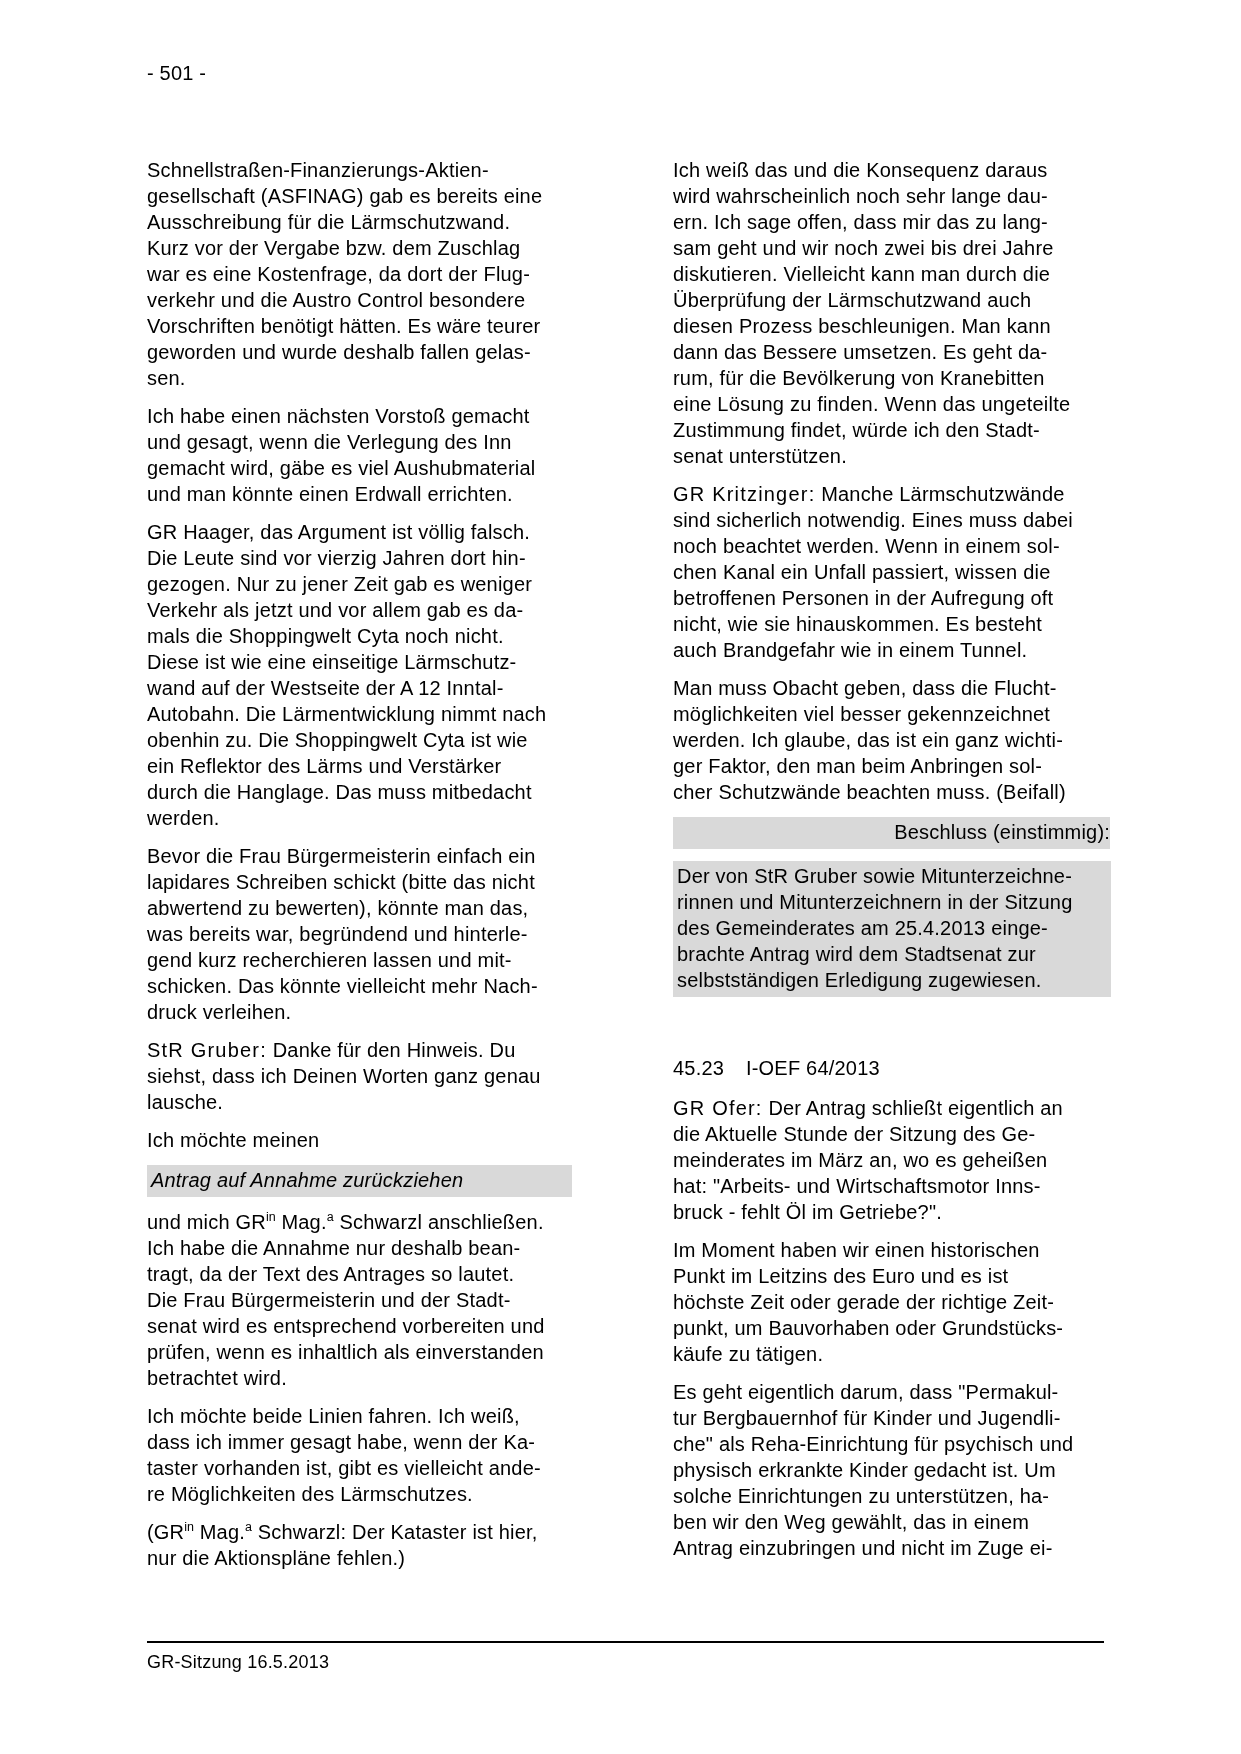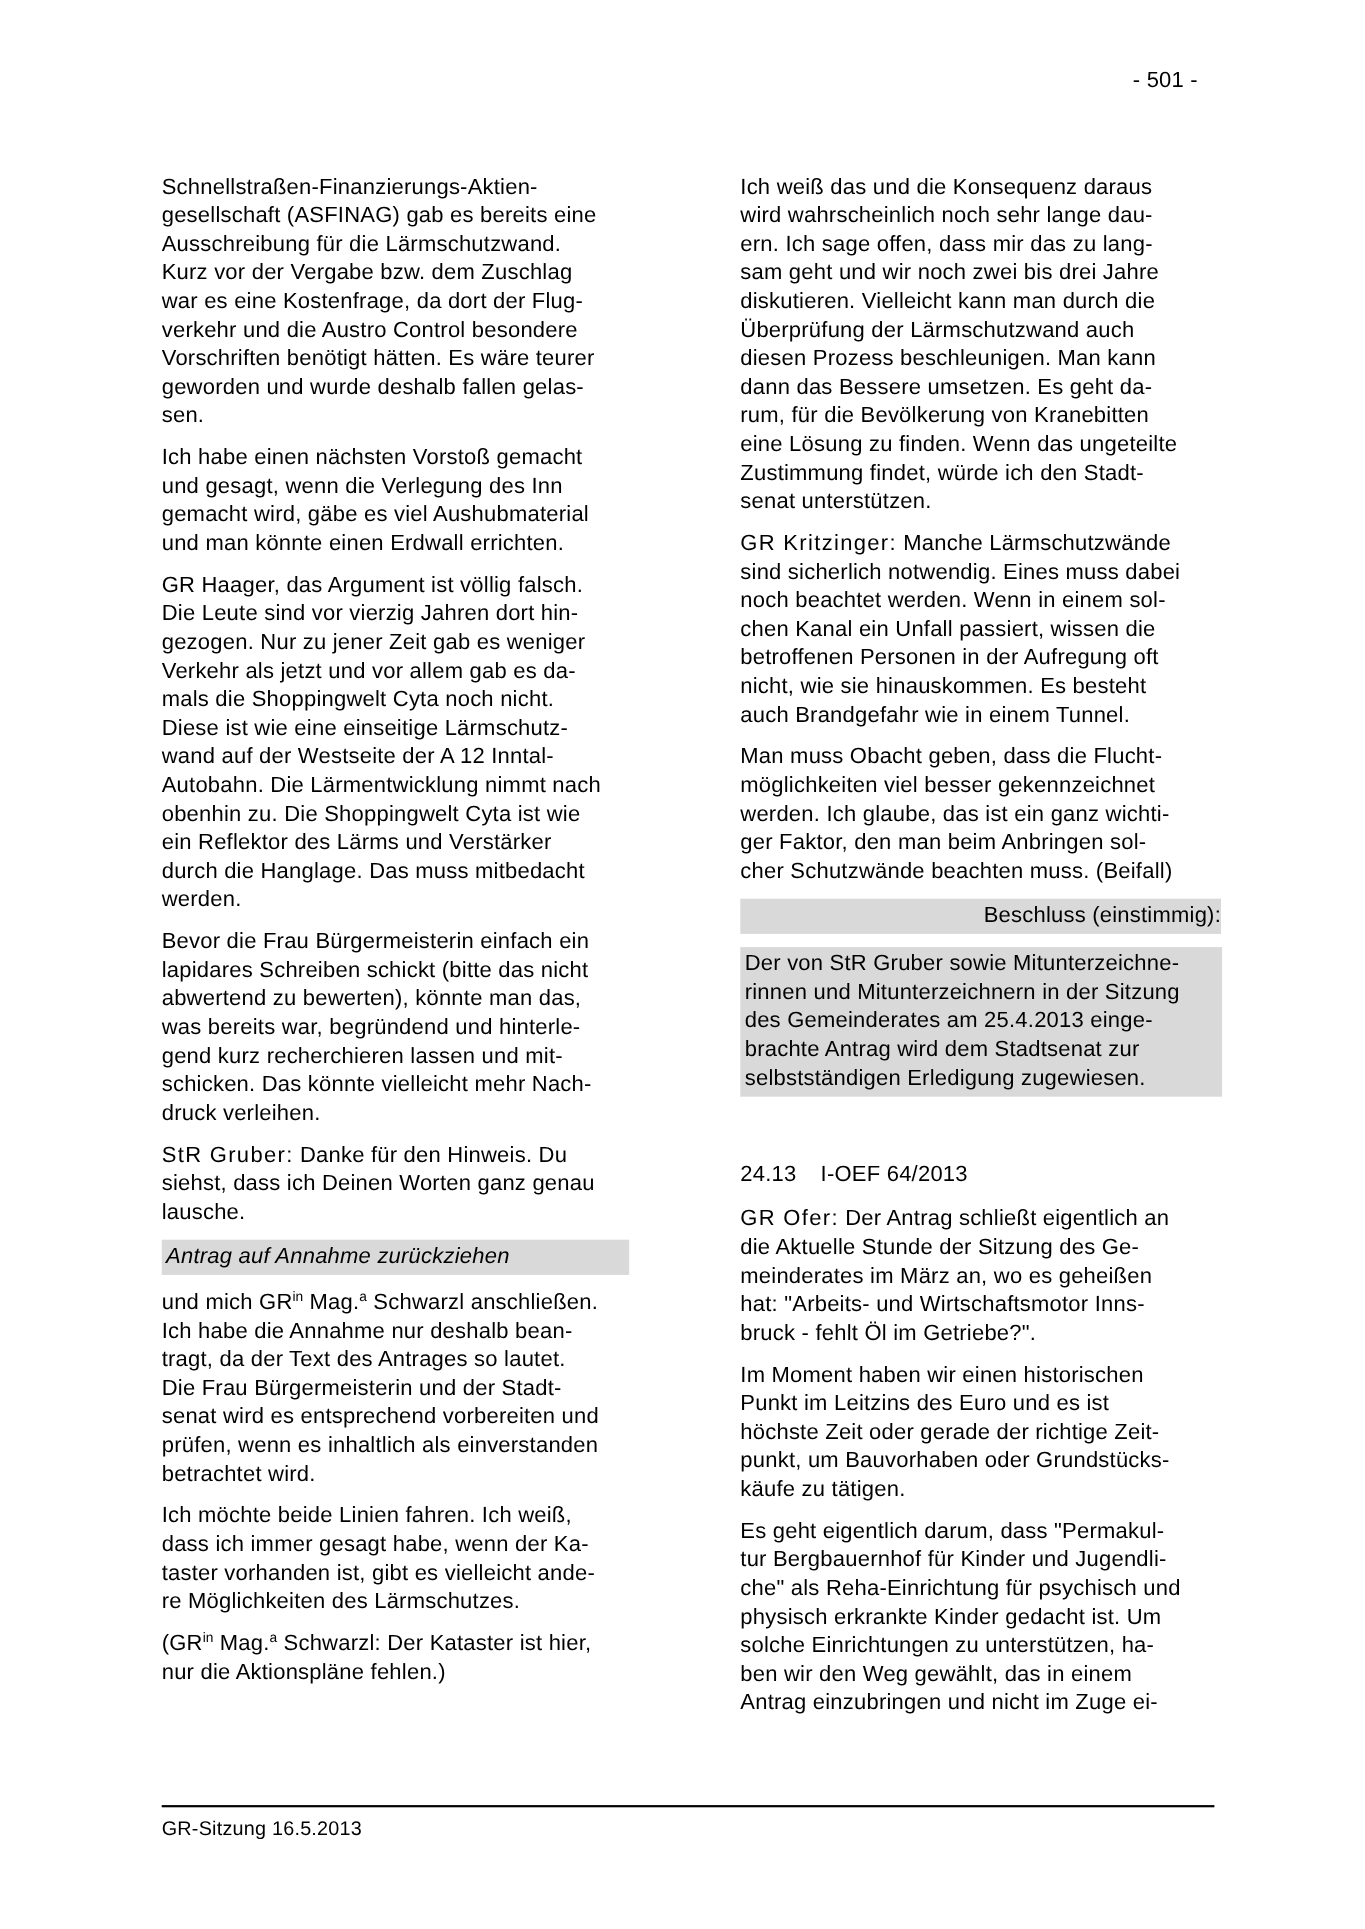--- a/index.html
+++ b/index.html
@@ -10,21 +10,21 @@
     color:#000;
     font-family:"Liberation Sans","DejaVu Sans",sans-serif;
     font-size:20px;
     line-height:26px;
     letter-spacing:0.2px;
     overflow:hidden;
   }
   .page-number{
     position:absolute;
     left:147px;top:60px;width:942px;
-    text-align:right;
+    text-align:left;
   }
   .col{position:absolute;top:145px;width:430px;}
   .col-left{left:147px;}
   .col-right{left:673px;}
   .col p{margin:12px 0 12px 0;white-space:pre;}
   .highlight{
     background:var(--highlight,#d9d9d9);
     padding:2px 0 4px 4px;
     margin-left:-4px;
   }
@@ -95,20 +95,21 @@
     <p>Bevor die Frau Bürgermeisterin einfach ein
 lapidares Schreiben schickt (bitte das nicht
 abwertend zu bewerten), könnte man das,
 was bereits war, begründend und hinterle-
 gend kurz recherchieren lassen und mit-
 schicken. Das könnte vielleicht mehr Nach-
 druck verleihen.</p>
     <p><span class="spaced">StR Gruber:</span><span> Danke für den Hinweis. Du
 siehst, dass ich Deinen Worten ganz genau
 lausche.</span></p>
+    <p>Ich möchte meinen</p>
     <p class="highlight">Antrag auf Annahme zurückziehen</p>
     <p><span>und mich GR</span><sup>in</sup><span> Mag.</span><sup>a</sup><span> Schwarzl anschließen.
 Ich habe die Annahme nur deshalb bean-
 tragt, da der Text des Antrages so lautet.
 Die Frau Bürgermeisterin und der Stadt-
 senat wird es entsprechend vorbereiten und
 prüfen, wenn es inhaltlich als einverstanden
 betrachtet wird.</span></p>
     <p>Ich möchte beide Linien fahren. Ich weiß,
 dass ich immer gesagt habe, wenn der Ka-
@@ -143,21 +144,21 @@
 werden. Ich glaube, das ist ein ganz wichti-
 ger Faktor, den man beim Anbringen sol-
 cher Schutzwände beachten muss. (Beifall)</p>
     <p class="highlight">Beschluss (einstimmig):</p>
     <p class="highlight-block">Der von StR Gruber sowie Mitunterzeichne-
 rinnen und Mitunterzeichnern in der Sitzung
 des Gemeinderates am 25.4.2013 einge-
 brachte Antrag wird dem Stadtsenat zur
 selbstständigen Erledigung zugewiesen.</p>
     <div class="section-heading">
-      <span class="section-num">24.13</span><span>I-OEF 64/2013</span>
+      <span class="section-num">45.23</span><span>I-OEF 64/2013</span>
     </div>
     <p><span class="spaced">GR Ofer:</span><span> Der Antrag schließt eigentlich an
 die Aktuelle Stunde der Sitzung des Ge-
 meinderates im März an, wo es geheißen
 hat: "Arbeits- und Wirtschaftsmotor Inns-
 bruck - fehlt Öl im Getriebe?".</span></p>
     <p>Im Moment haben wir einen historischen
 Punkt im Leitzins des Euro und es ist
 höchste Zeit oder gerade der richtige Zeit-
 punkt, um Bauvorhaben oder Grundstücks-

